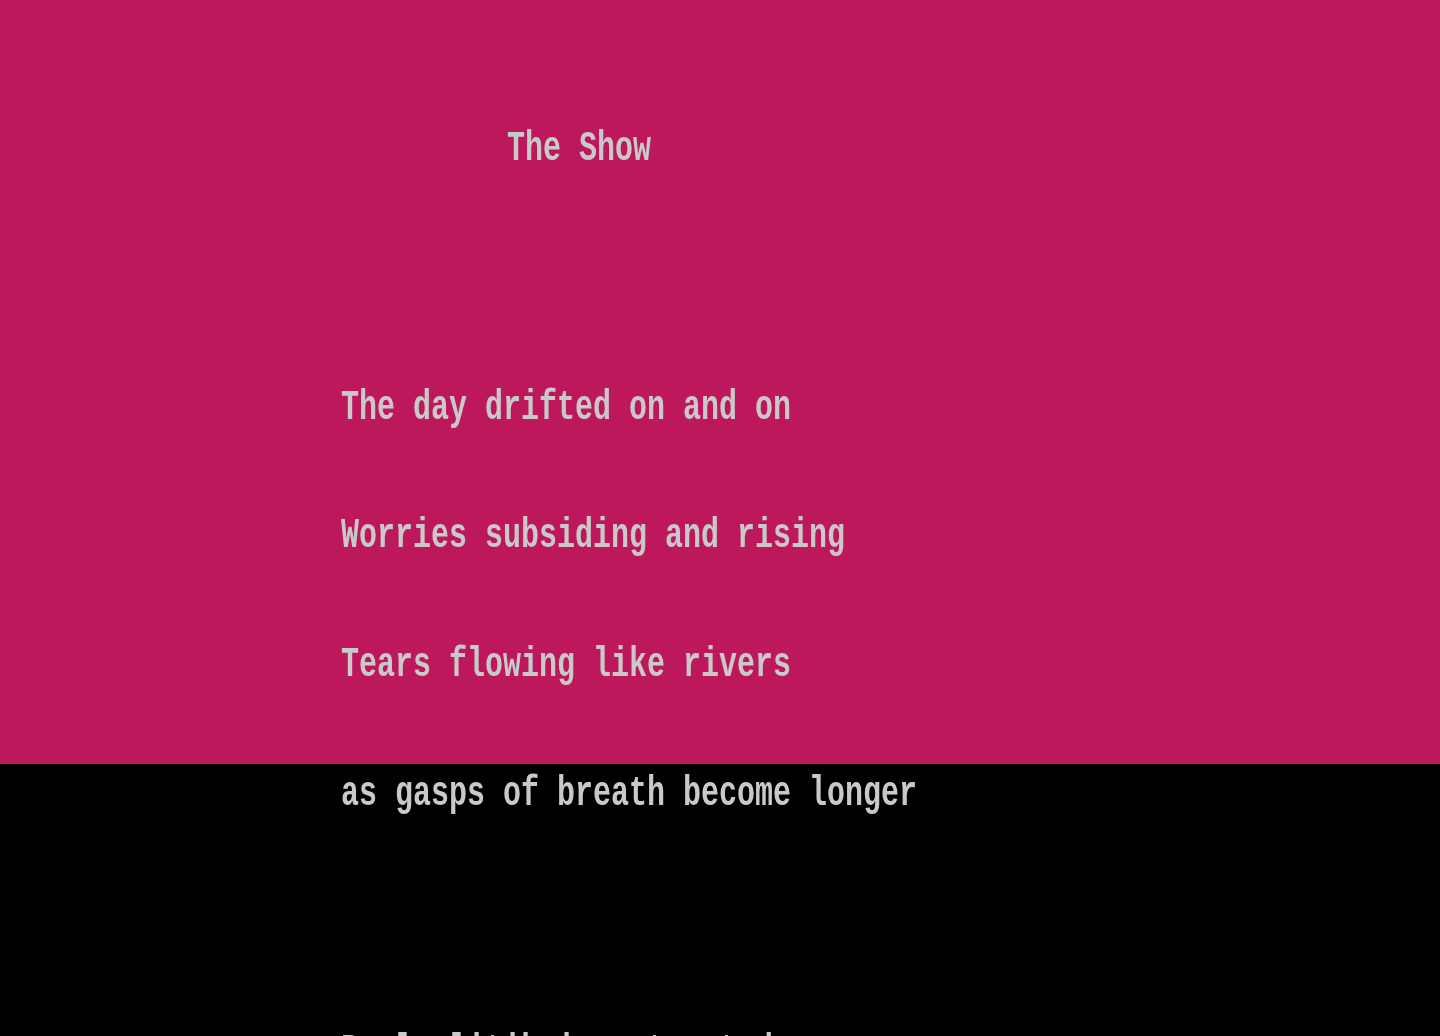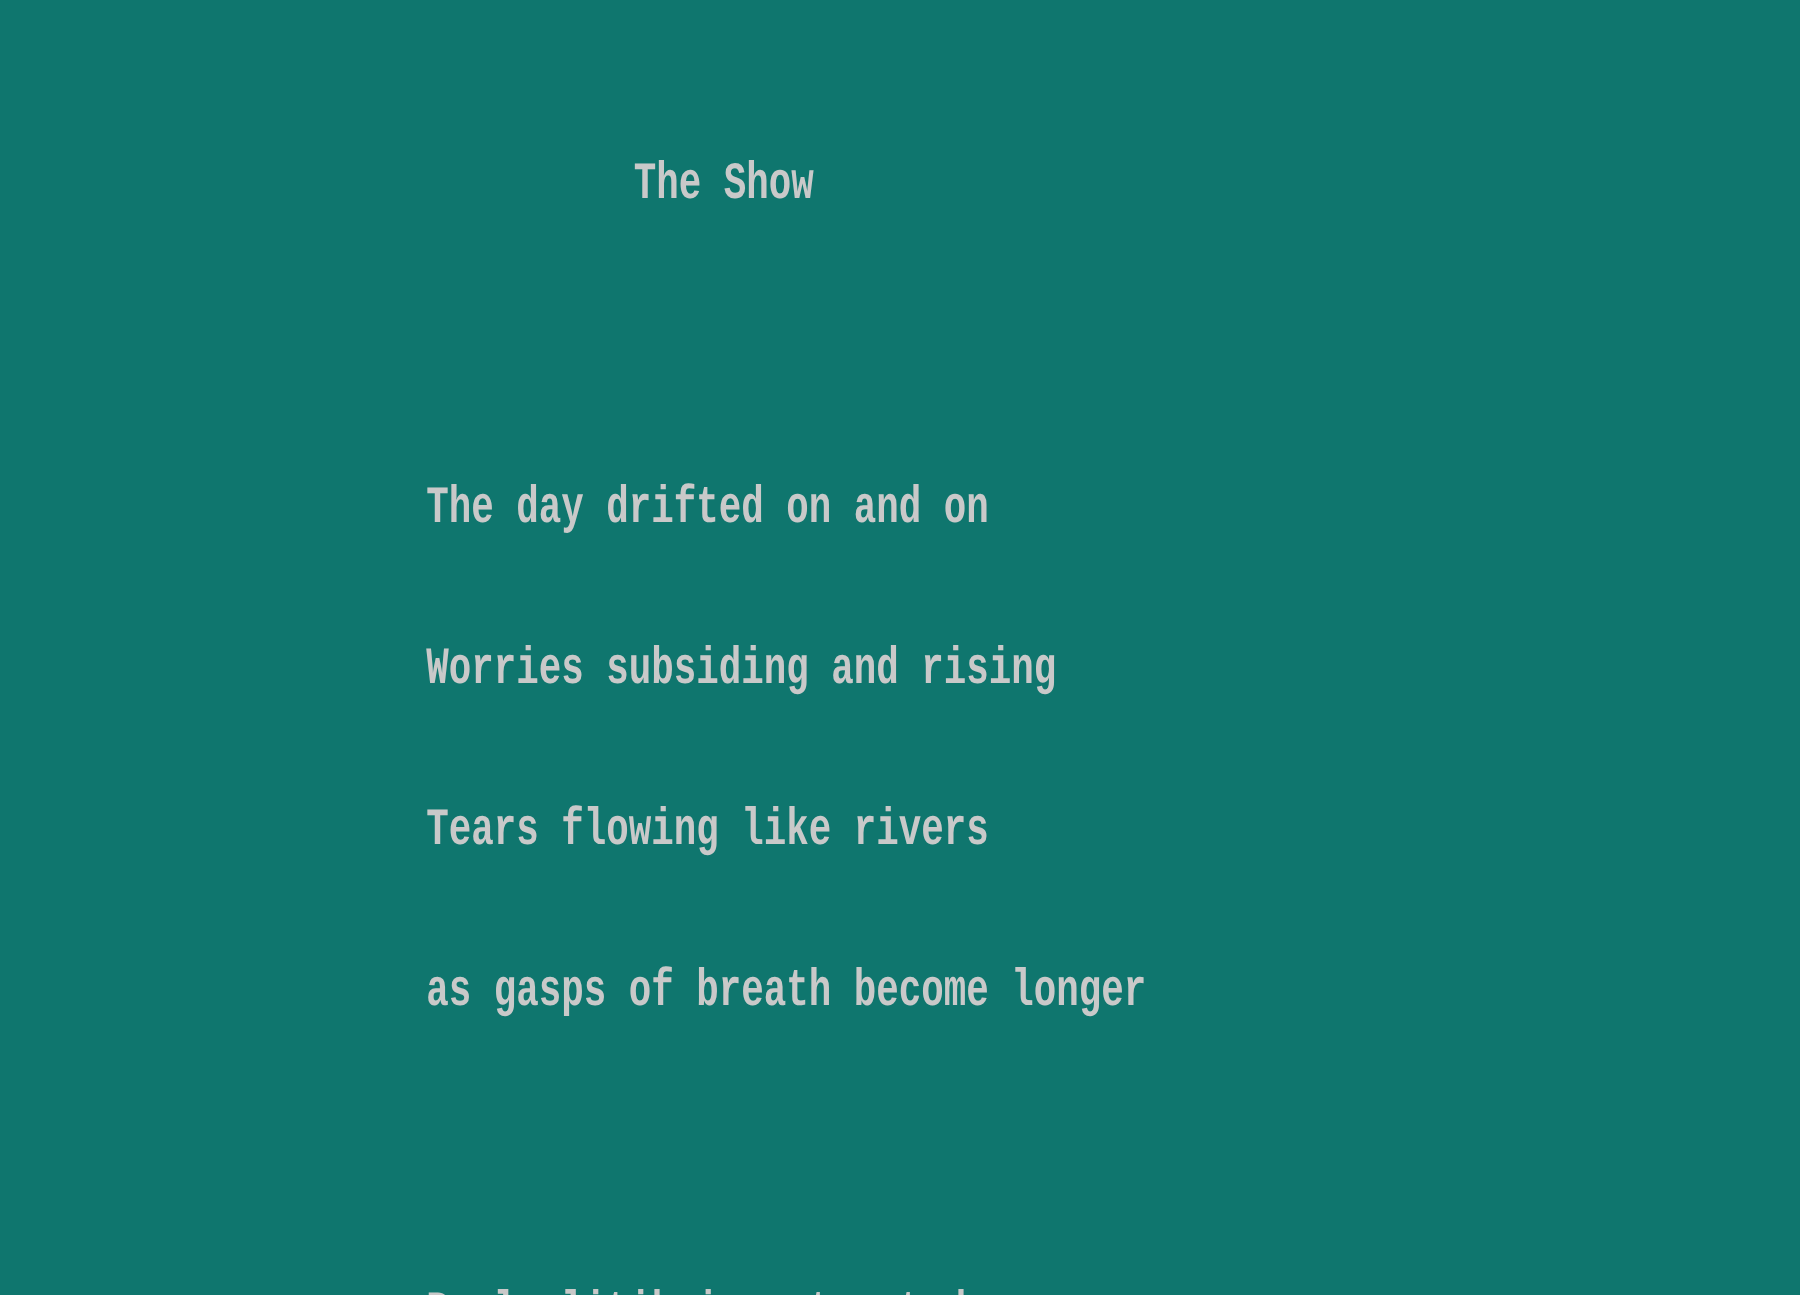--- a/index.html
+++ b/index.html
@@ -6,22 +6,22 @@
     margin: 0;
     padding: 0;
     width: 1440px;
     height: 1036px;
     background: #000000;
     overflow: hidden;
   }
   .screen {
     position: relative;
     width: 1440px;
-    height: 1036px;
-    background: #0f766e;
+    height: 764px;
+    background: #be185d;
   }
   .poem {
     position: absolute;
     left: 341px;
     top: 42px;
     color: #c9c9c9;
     font-family: "Liberation Mono", monospace;
     font-weight: bold;
     font-size: 30px;
     line-height: 30.7px;

